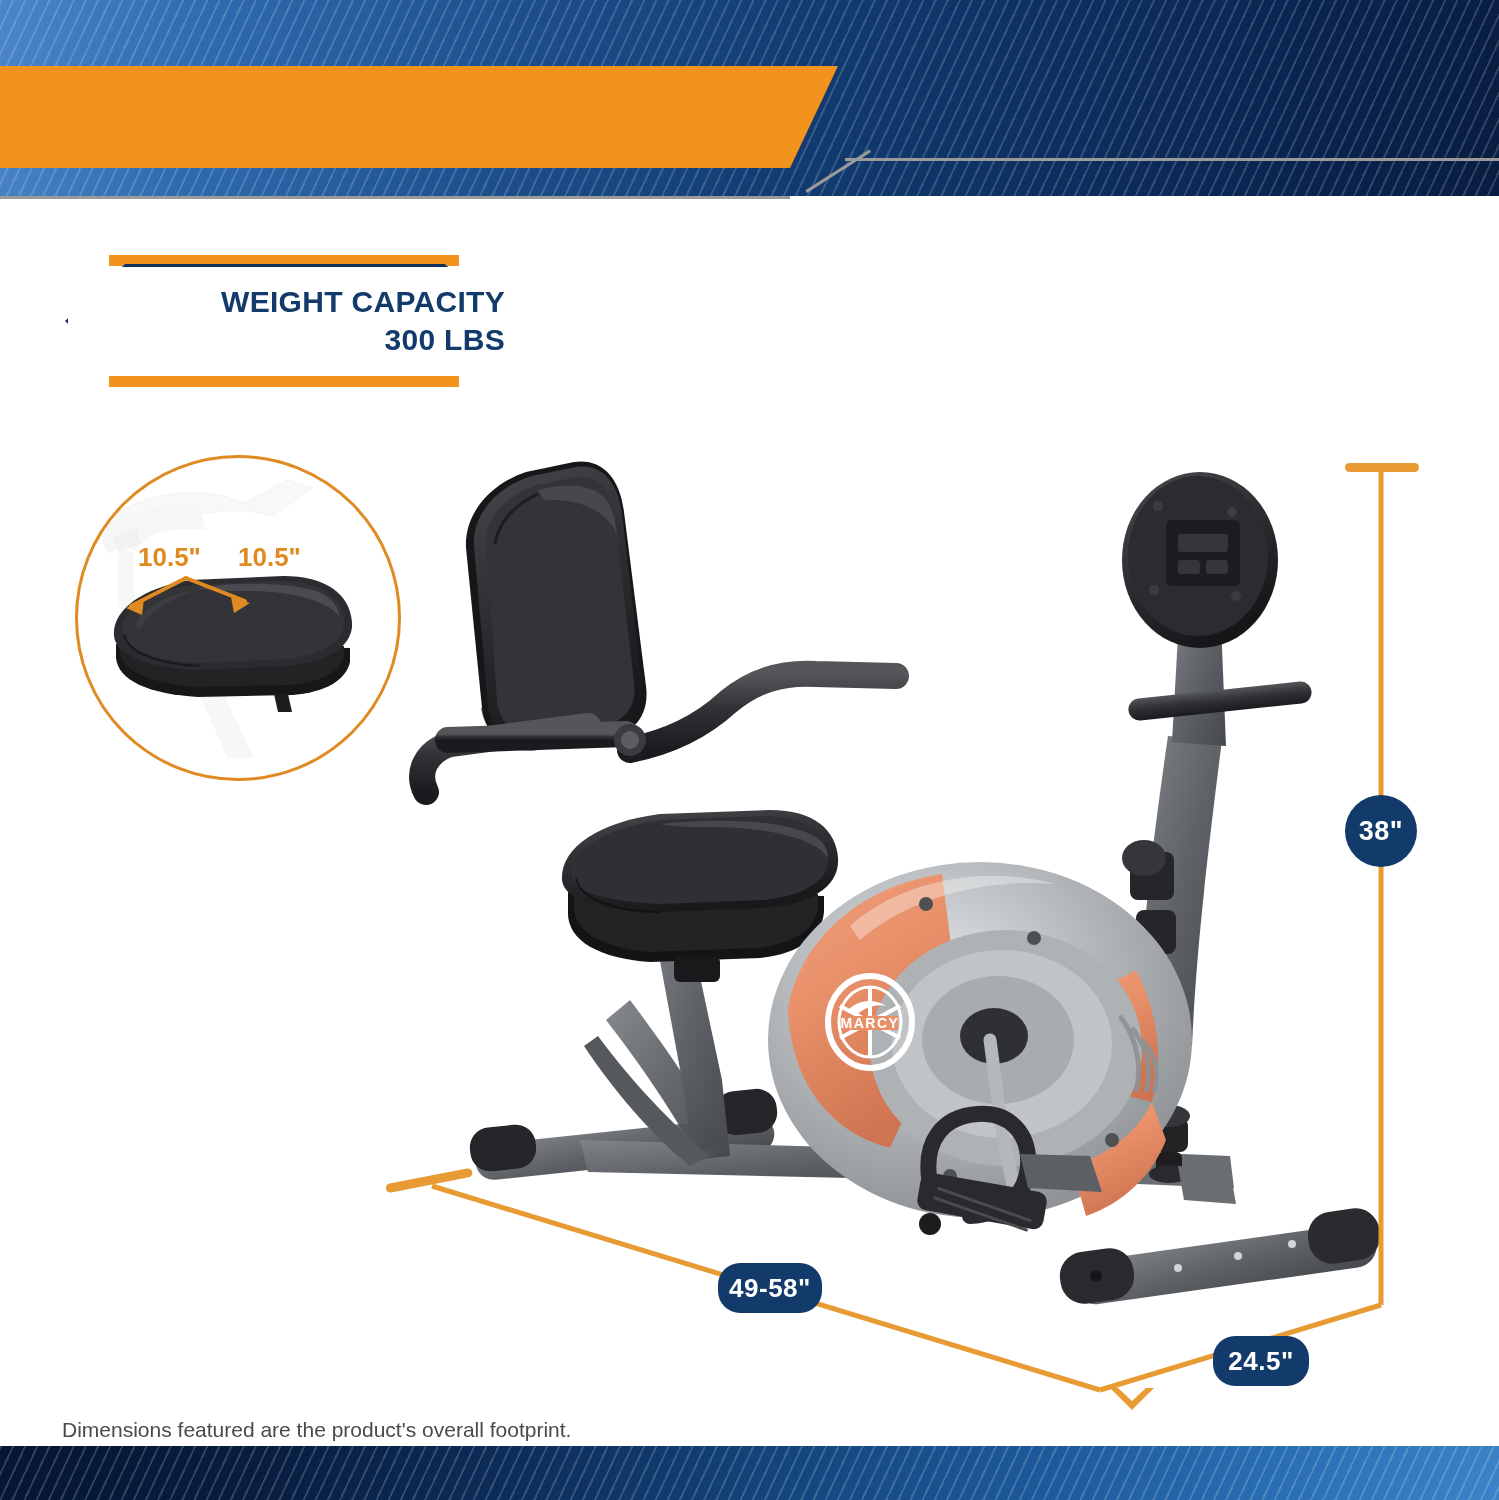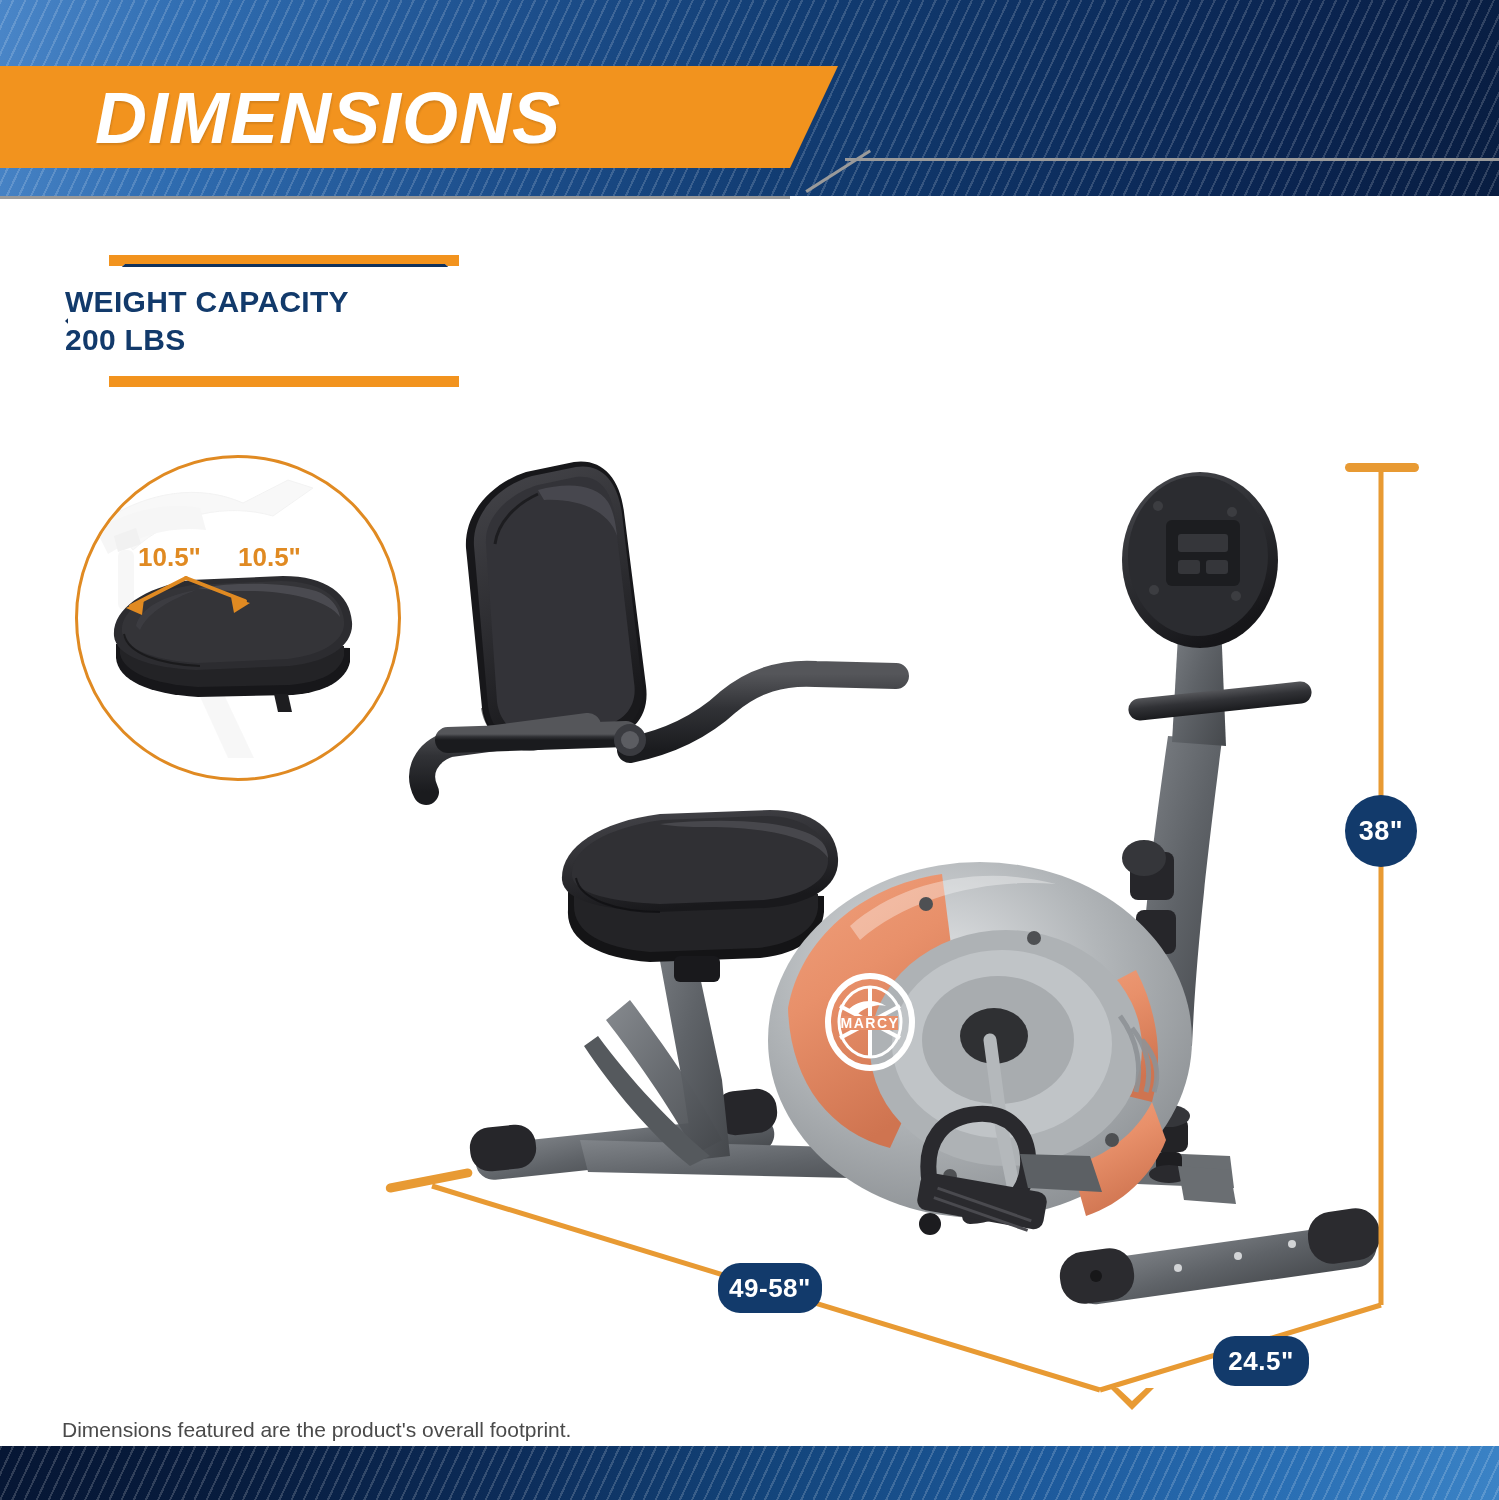--- a/index.html
+++ b/index.html
@@ -66,21 +66,21 @@
     position:absolute;left:44px;bottom:0;width:350px;height:11px;background:#f2931e;
   }
   .wc-hex{
     position:absolute;left:0;top:9px;width:440px;height:114px;
     background:#ffffff;
     border:3px solid #10325e;
     clip-path:polygon(60px 0, 380px 0, 440px 57px, 380px 114px, 60px 114px, 0 57px);
   }
   .wc-text{
     position:absolute;left:0;top:9px;width:440px;height:114px;
-    display:flex;flex-direction:column;align-items:flex-start;justify-content:center;
+    display:flex;flex-direction:column;align-items:flex-end;justify-content:center;
     color:#123a6b;font-weight:bold;font-size:30px;line-height:38px;
     letter-spacing:0.3px;text-align:center;
   }
 
   
   .inset{
     position:absolute;left:75px;top:455px;width:320px;height:320px;
     border-radius:50%;border:3px solid #e08a22;overflow:hidden;background:#fff;
   }
   .inset-seat{position:absolute;left:0;top:0;width:320px;height:320px;}
@@ -142,33 +142,32 @@
 </style>
 </head>
 <body>
 
 <div class="stage">
 
   <div class="header-band">
     <div class="header-grad2"></div>
     <div class="header-stripes"></div>
     <div class="header-orange"></div>
-    <div class="header-title">DIMENSIONS</div>
   </div>
   <div class="divider-left"></div>
   <div class="divider-diag"></div>
   <div class="divider-right"></div>
 
   <div class="wc-wrap">
     <div class="wc-bar-top"></div>
     <div class="wc-hex"></div>
     <div class="wc-bar-bot"></div>
     <div class="wc-text">
       <span>WEIGHT CAPACITY</span>
-      <span>200 LBS</span>
+      <span>300 LBS</span>
     </div>
   </div>
 
   <div class="inset">
     <svg class="inset-seat" viewBox="0 0 320 320">
 
       <g opacity="0.5">
         <path d="M30 60 C70 35 120 25 165 45 L210 22 L235 30 L195 58 C150 45 95 55 55 92 Z" fill="#f1f1f1" stroke="#e6e6e6" stroke-width="1"></path>
         <path d="M18 72 C52 52 88 44 122 50 L128 72 C96 68 62 76 30 96 Z" fill="#ededed"></path>
         <rect x="40" y="92" width="16" height="60" rx="6" fill="#f0f0f0"></rect>

